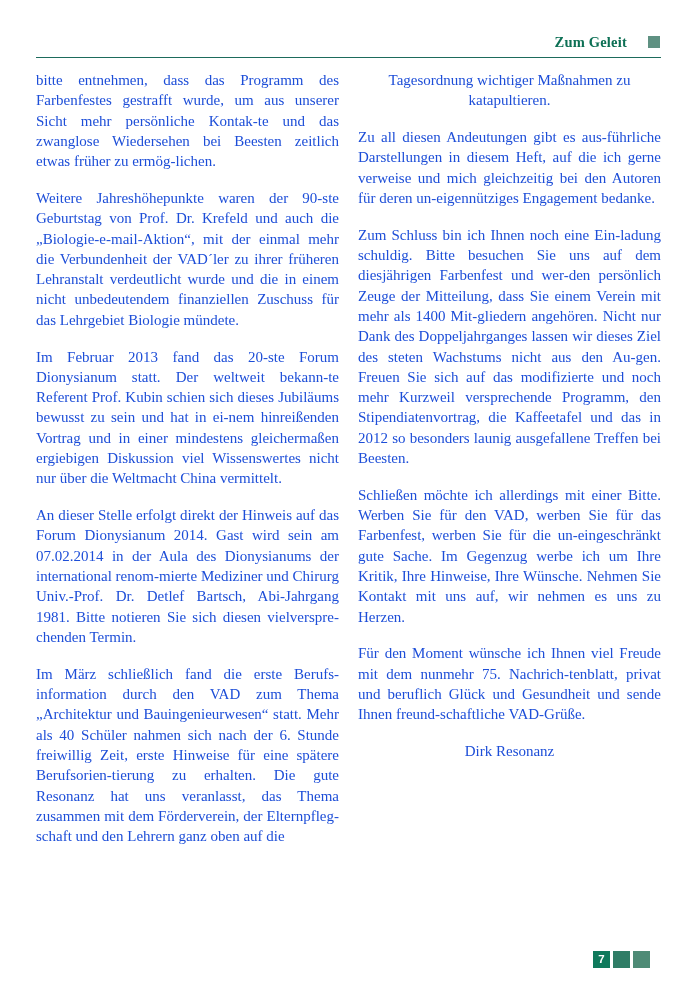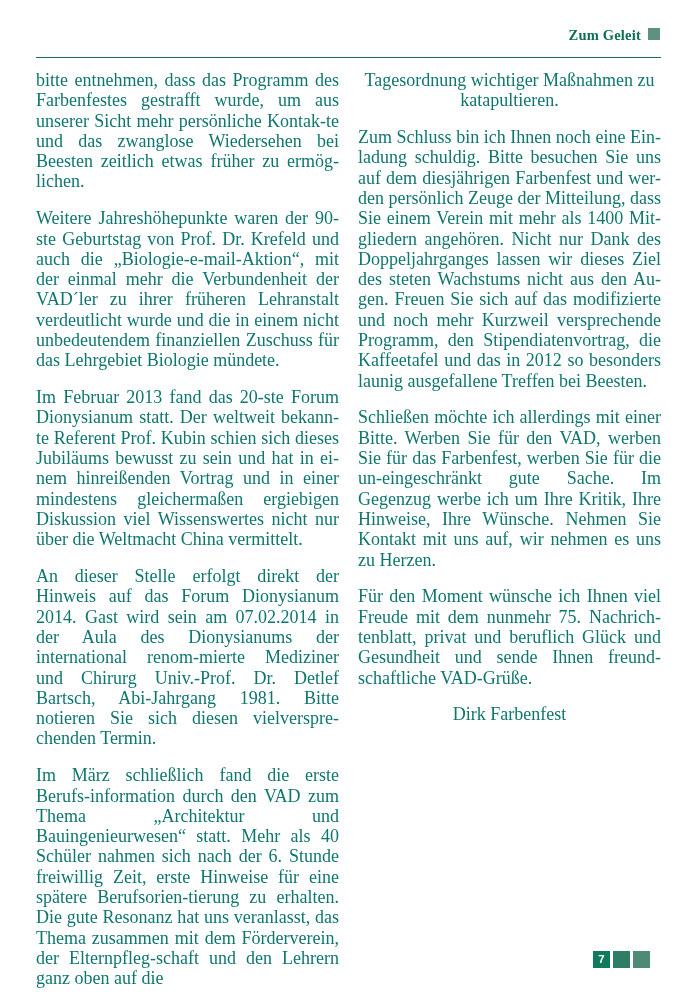--- a/index.html
+++ b/index.html
@@ -25,22 +25,23 @@
   }
 
   
   .running-head {
     position: absolute;
     left: 36px;
     right: 39px;
     top: 28px;
     height: 28px;
     display: flex;
+    align-items: center;
     justify-content: flex-end;
-    gap: 7px;
+    gap: 21px;
   }
   .running-head-title {
     font-family: "Liberation Serif", "DejaVu Serif", serif;
     font-weight: bold;
     font-size: 14.5px;
     letter-spacing: 0.2px;
     color: #0d7055;
     line-height: 1;
     white-space: nowrap;
   }
@@ -69,27 +70,27 @@
     display: flex;
     gap: 19px;
   }
   .col {
     width: 303px;
     flex: 0 0 303px;
   }
 
   .para {
     margin: 0 0 16.5px 0;
-    font-size: 18px;
+    font-size: 15px;
     line-height: 20.3px;
     text-align: justify;
     text-justify: inter-word;
     hyphens: manual;
     -webkit-hyphens: manual;
-    color: #0f766e;
+    color: #1d4ed8;
   }
   .para:last-child {
     margin-bottom: 0;
   }
   .para.no-justify {
     text-align: center;
   }
 
   
   .folio {
@@ -134,24 +135,25 @@
     <div class="col">
       <p class="para">bitte entnehmen, dass das Programm des Farbenfestes gestrafft wurde, um aus unserer Sicht mehr persönliche Kontak-te und das zwanglose Wiedersehen bei Beesten zeitlich etwas früher zu ermög-lichen.</p>
       <p class="para">Weitere Jahreshöhepunkte waren der 90-ste Geburtstag von Prof. Dr. Krefeld und auch die „Biologie-e-mail-Aktion“, mit der einmal mehr die Verbundenheit der VAD´ler zu ihrer früheren Lehranstalt verdeutlicht wurde und die in einem nicht unbedeutendem finanziellen Zuschuss für das Lehrgebiet Biologie mündete.</p>
       <p class="para">Im Februar 2013 fand das 20-ste Forum Dionysianum statt. Der weltweit bekann-te Referent Prof. Kubin schien sich dieses Jubiläums bewusst zu sein und hat in ei-nem hinreißenden Vortrag und in einer mindestens gleichermaßen ergiebigen Diskussion viel Wissenswertes nicht nur über die Weltmacht China vermittelt.</p>
       <p class="para">An dieser Stelle erfolgt direkt der Hinweis auf das Forum Dionysianum 2014. Gast wird sein am 07.02.2014 in der Aula des Dionysianums der international renom-mierte Mediziner und Chirurg Univ.-Prof. Dr. Detlef Bartsch, Abi-Jahrgang 1981. Bitte notieren Sie sich diesen vielverspre-chenden Termin.</p>
       <p class="para">Im März schließlich fand die erste Berufs-information durch den VAD zum Thema „Architektur und Bauingenieurwesen“ statt. Mehr als 40 Schüler nahmen sich nach der 6. Stunde freiwillig Zeit, erste Hinweise für eine spätere Berufsorien-tierung zu erhalten. Die gute Resonanz hat uns veranlasst, das Thema zusammen mit dem Förderverein, der Elternpfleg-schaft und den Lehrern ganz oben auf die</p>
     </div>
 
     <div class="col">
       <p class="para no-justify">Tagesordnung wichtiger Maßnahmen zu katapultieren.</p>
+      <p class="para">Zu all diesen Andeutungen gibt es aus-führliche Darstellungen in diesem Heft, auf die ich gerne verweise und mich gleichzeitig bei den Autoren für deren un-eigennütziges Engagement bedanke.</p>
       <p class="para">Zum Schluss bin ich Ihnen noch eine Ein-ladung schuldig. Bitte besuchen Sie uns auf dem diesjährigen Farbenfest und wer-den persönlich Zeuge der Mitteilung, dass Sie einem Verein mit mehr als 1400 Mit-gliedern angehören. Nicht nur Dank des Doppeljahrganges lassen wir dieses Ziel des steten Wachstums nicht aus den Au-gen. Freuen Sie sich auf das modifizierte und noch mehr Kurzweil versprechende Programm, den Stipendiatenvortrag, die Kaffeetafel und das in 2012 so besonders launig ausgefallene Treffen bei Beesten.</p>
       <p class="para">Schließen möchte ich allerdings mit einer Bitte. Werben Sie für den VAD, werben Sie für das Farbenfest, werben Sie für die un-eingeschränkt gute Sache. Im Gegenzug werbe ich um Ihre Kritik, Ihre Hinweise, Ihre Wünsche. Nehmen Sie Kontakt mit uns auf, wir nehmen es uns zu Herzen.</p>
       <p class="para">Für den Moment wünsche ich Ihnen viel Freude mit dem nunmehr 75. Nachrich-tenblatt, privat und beruflich Glück und Gesundheit und sende Ihnen freund-schaftliche VAD-Grüße.</p>
-      <p class="para no-justify">Dirk Farbenfest</p>
+      <p class="para no-justify">Dirk Resonanz</p>
     </div>
 
   </div>
 
   <div class="folio">
     <span class="folio-box number">7</span>
     <span class="folio-box s1"></span>
     <span class="folio-box s2"></span>
   </div>
 

